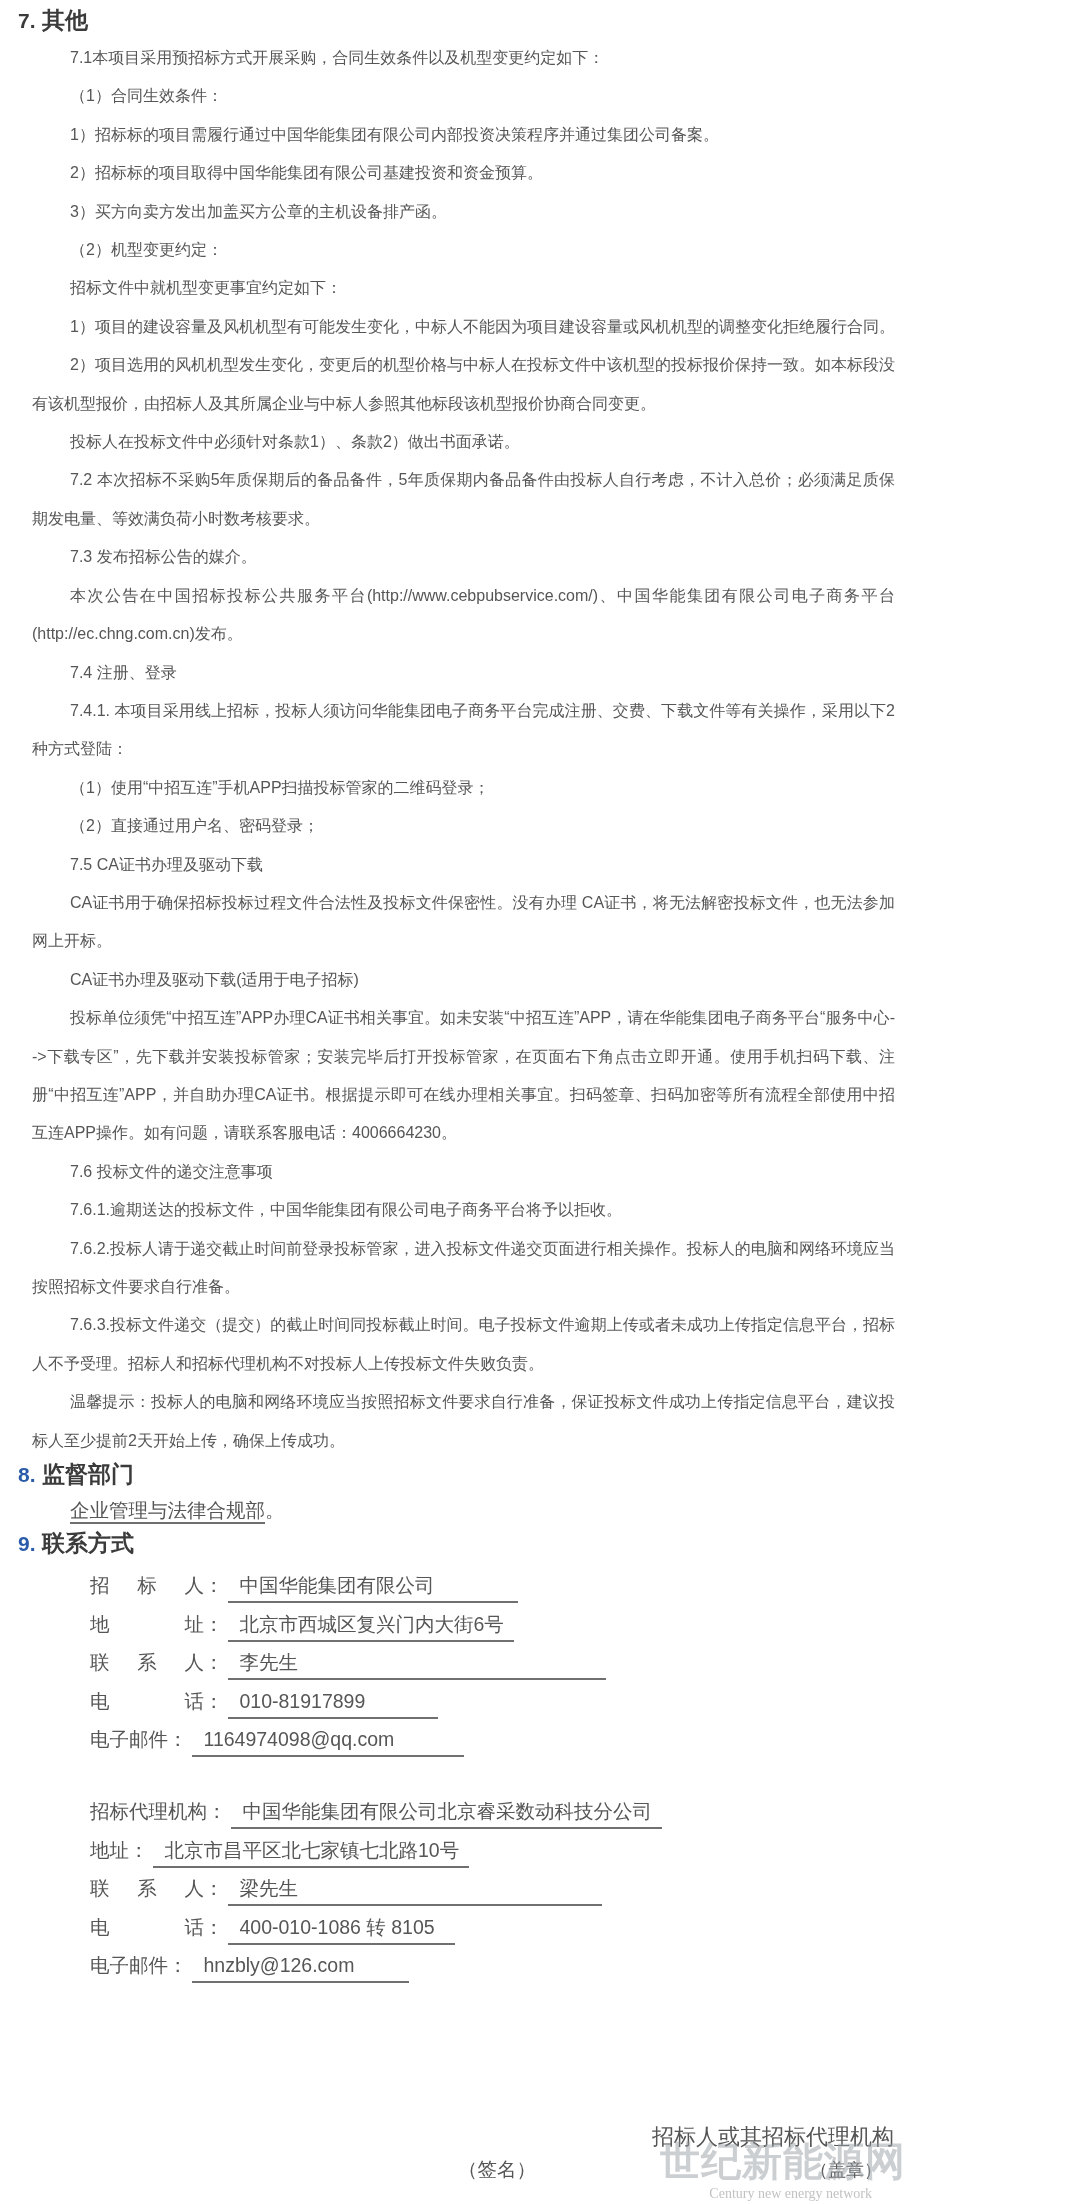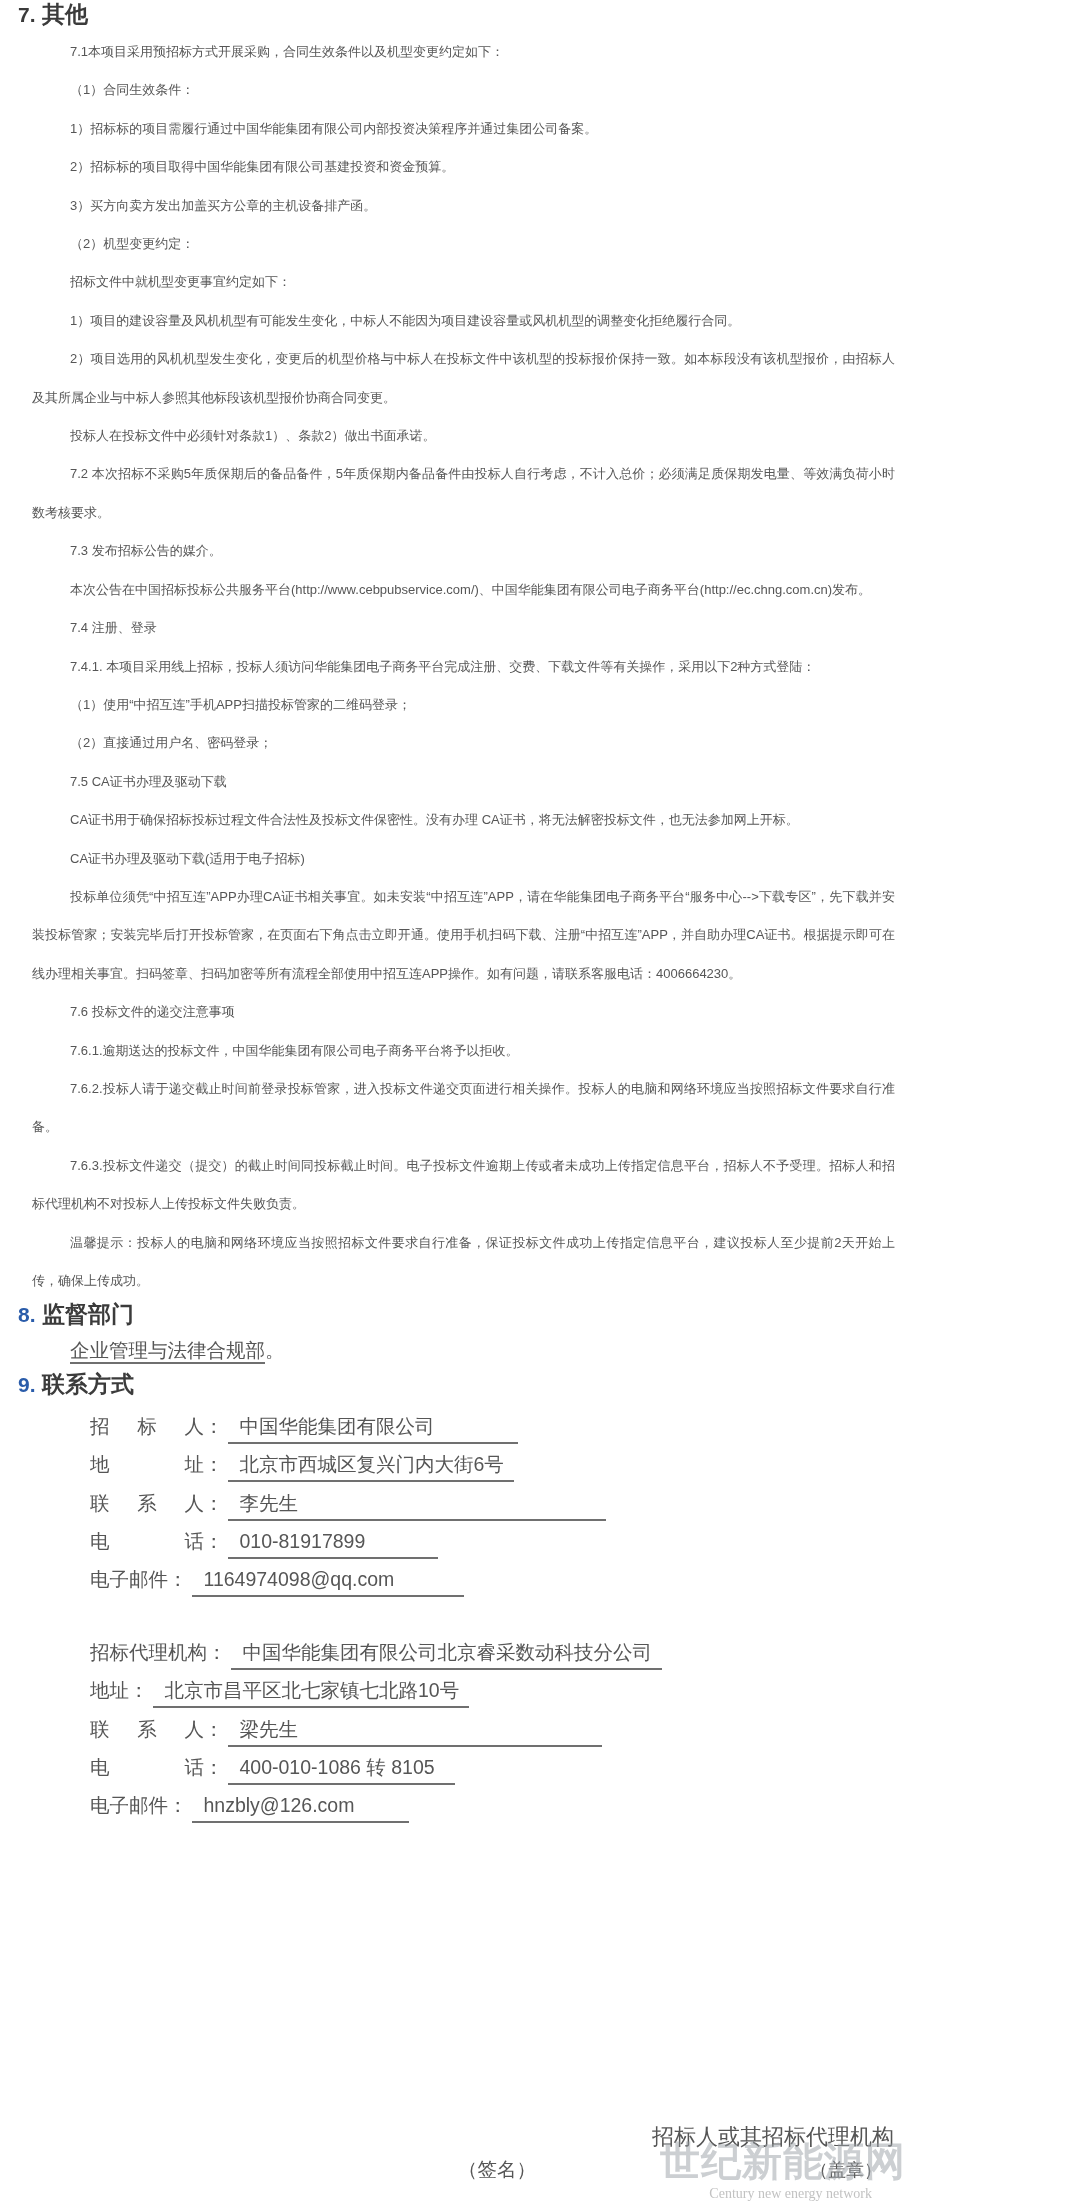--- a/index.html
+++ b/index.html
@@ -4,40 +4,41 @@
 <style>
   html,body{margin:0;padding:0;background:#ffffff;}
   .page{
     position:relative;
     width:908px;height:2204px;
     background:#ffffff;
     font-family:"Liberation Sans",sans-serif;
     color:#565656;
     overflow:hidden;
     box-sizing:border-box;
+    padding-top:6px;
   }
   h2.sec-h{
     margin:0;
     padding-left:18px;
     font-size:23px;
     font-weight:700;
     color:#3b3b3b;
     line-height:28px;
   }
   h2.sec-h .num{
     display:inline-block;
     width:24px;
     font-size:21px;
     font-weight:700;
     color:#3b3b3b;
   }
   h2.sec-h .num.blue{color:#2a5caa;}
   .sec-body{
     margin:4px 13px 0 32px;
-    font-size:13px;
+    font-size:16px;
     line-height:38.4px;
     color:#565656;
     text-align:justify;
   }
   .para{margin:0;text-indent:38px;}
   .h8{margin-top:50px;}
   .h9{margin-top:24px;}
   .dept-line{
     margin:2px 0 0 70px;
     font-size:19.5px;

